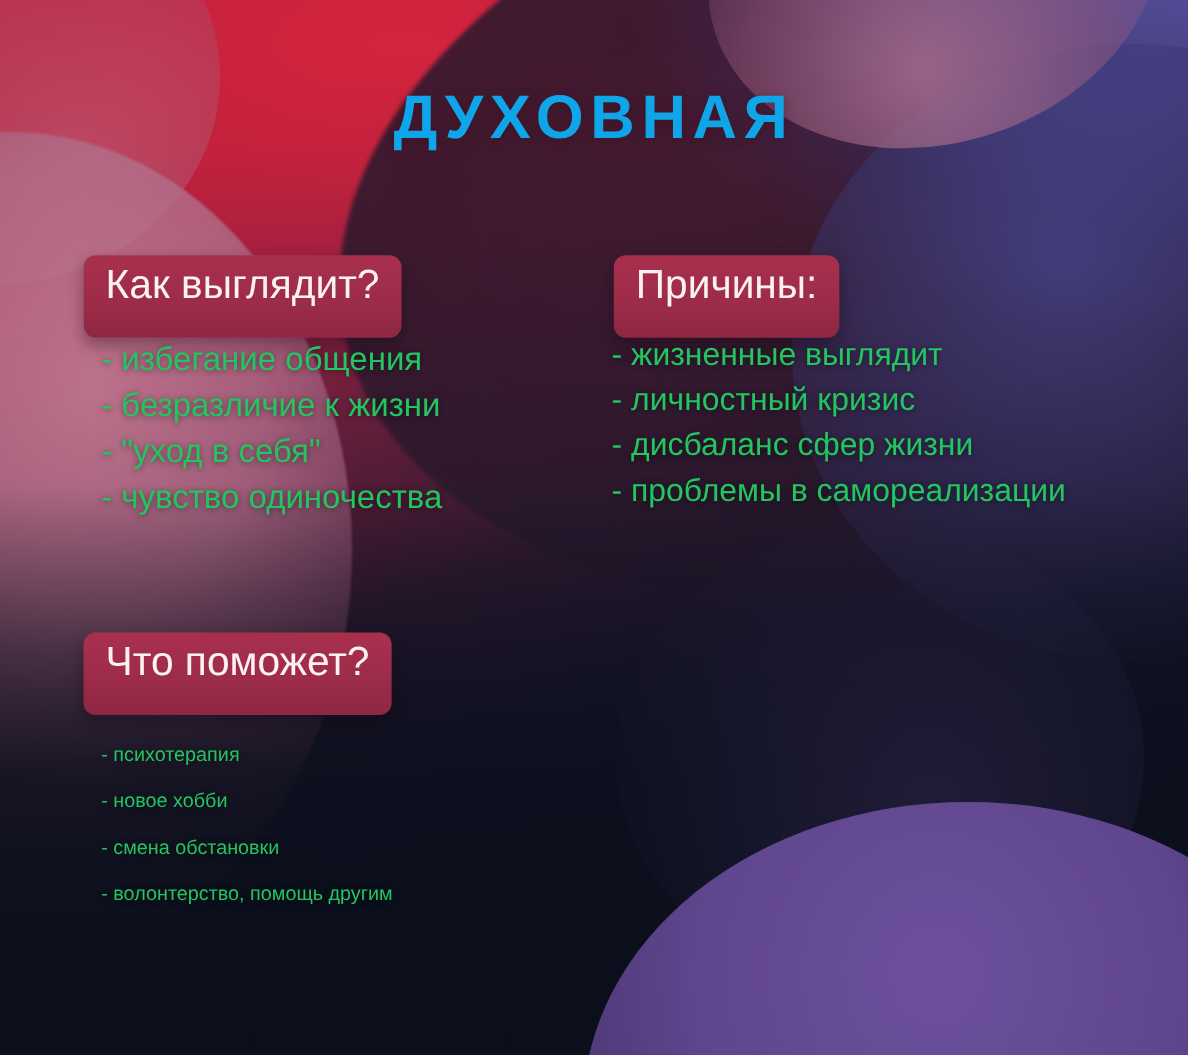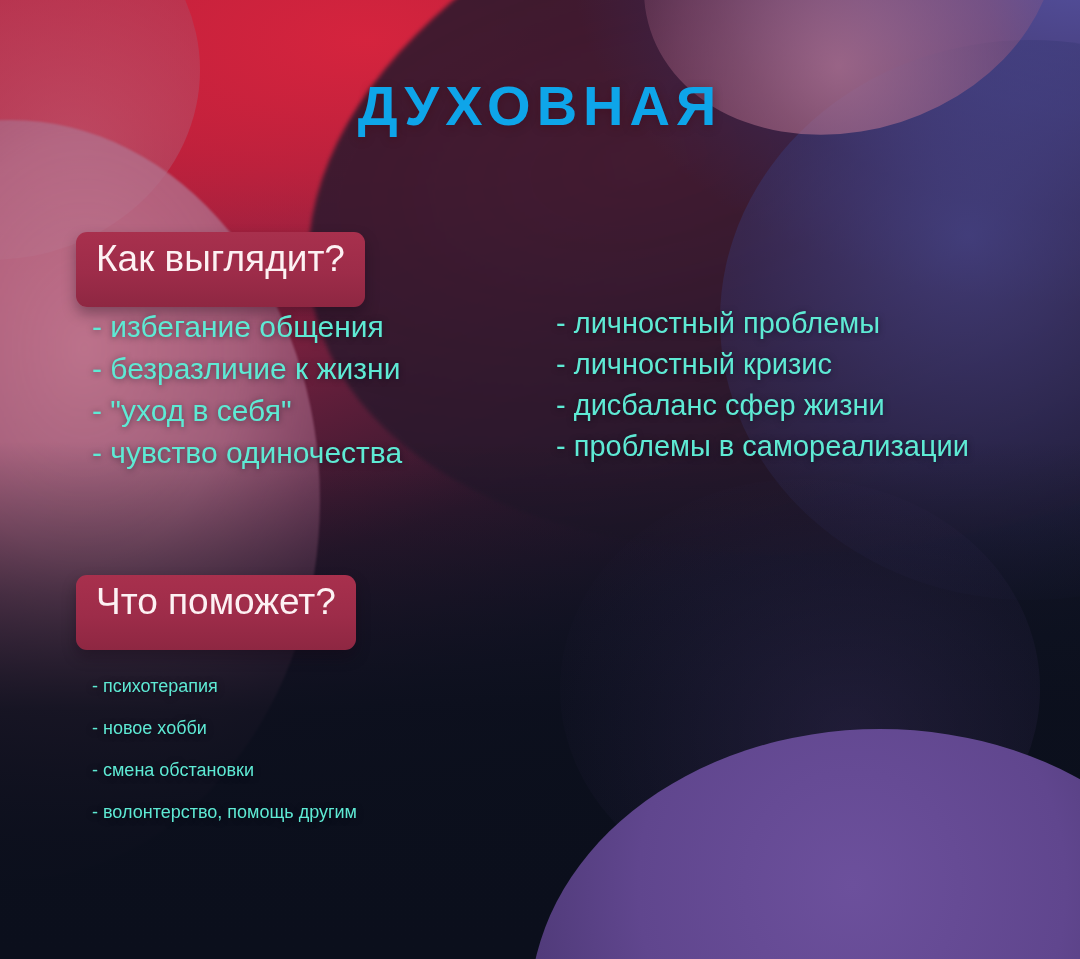--- a/index.html
+++ b/index.html
@@ -220,21 +220,21 @@
 
   .badge-looks  { left: 76px;  top: 232px; }
   .badge-causes { left: 558px; top: 232px; }
   .badge-helps  { left: 76px;  top: 575px; }
 
   .list {
     position: absolute;
     margin: 0;
     padding: 0;
     list-style: none;
-    color: #5eead4;
+    color: #22c55e;
   }
 
   .list li {
     white-space: nowrap;
     text-shadow: 0 1px 6px rgba(10, 6, 20, 0.5);
   }
 
   .list-looks {
     left: 92px;
     top: 306px;
@@ -279,23 +279,24 @@
 
     <div class="badge badge-looks">Как выглядит?</div>
 
     <ul class="list list-looks">
       <li>- избегание общения</li>
       <li>- безразличие к жизни</li>
       <li>- "уход в себя"</li>
       <li>- чувство одиночества</li>
     </ul>
 
+    <div class="badge badge-causes">Причины:</div>
 
     <ul class="list list-causes">
-      <li>- личностный проблемы</li>
+      <li>- жизненные выглядит</li>
       <li>- личностный кризис</li>
       <li>- дисбаланс сфер жизни</li>
       <li>- проблемы в самореализации</li>
     </ul>
 
     <div class="badge badge-helps">Что поможет?</div>
 
     <ul class="list list-helps">
       <li>- психотерапия</li>
       <li>- новое хобби</li>

